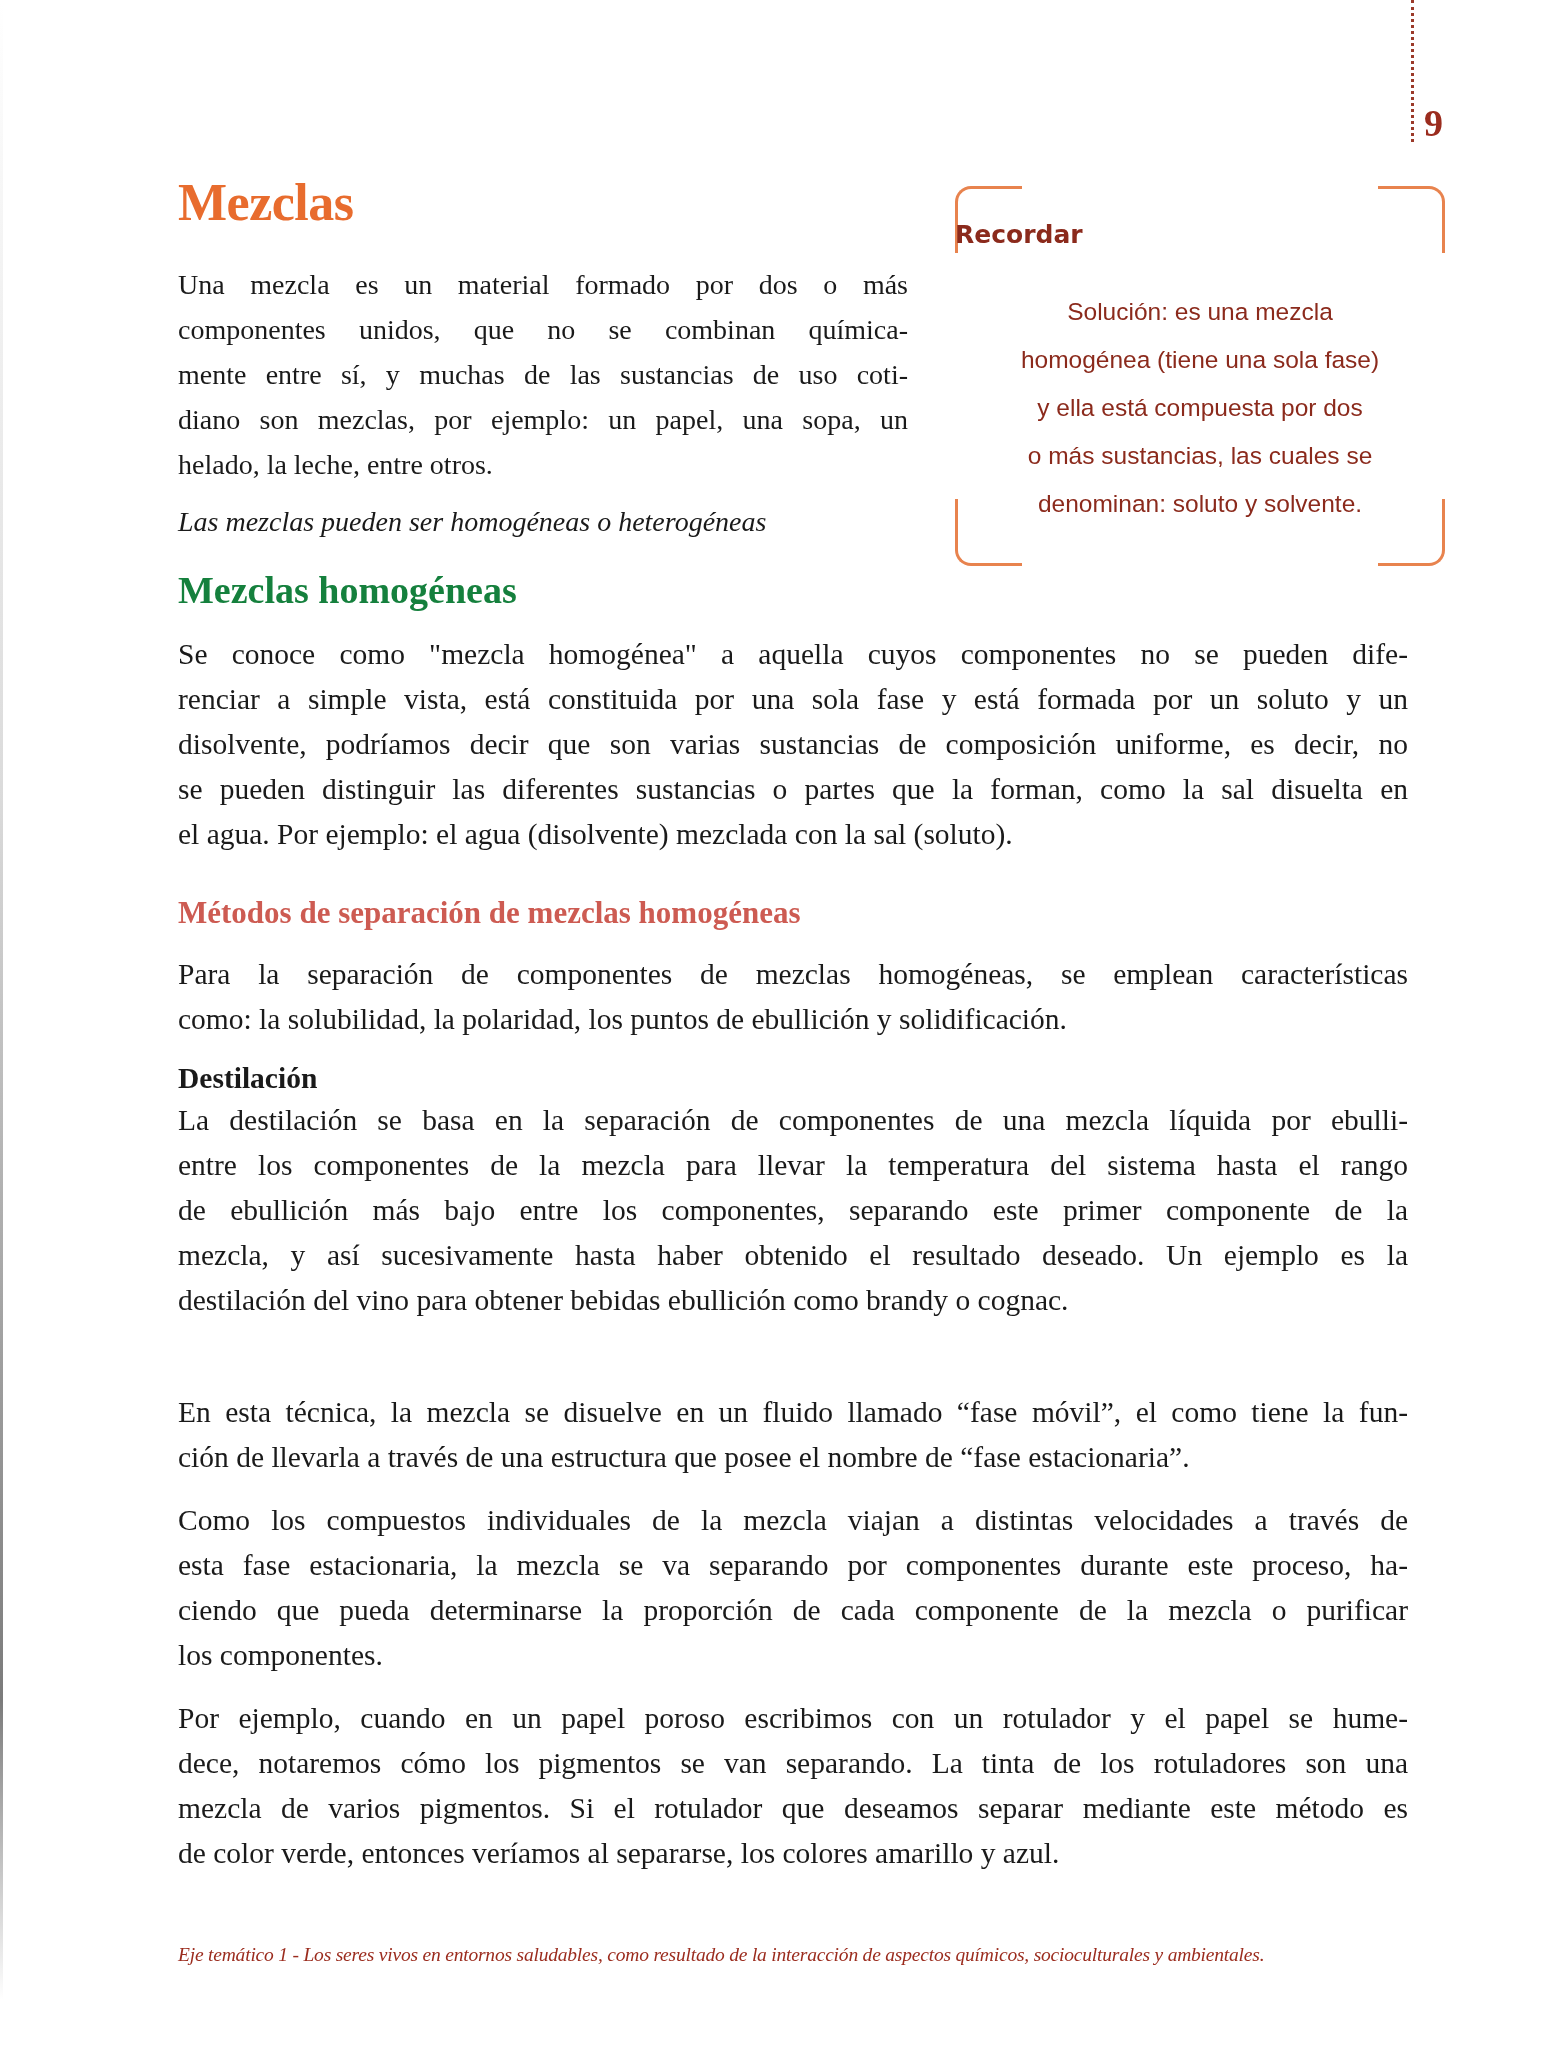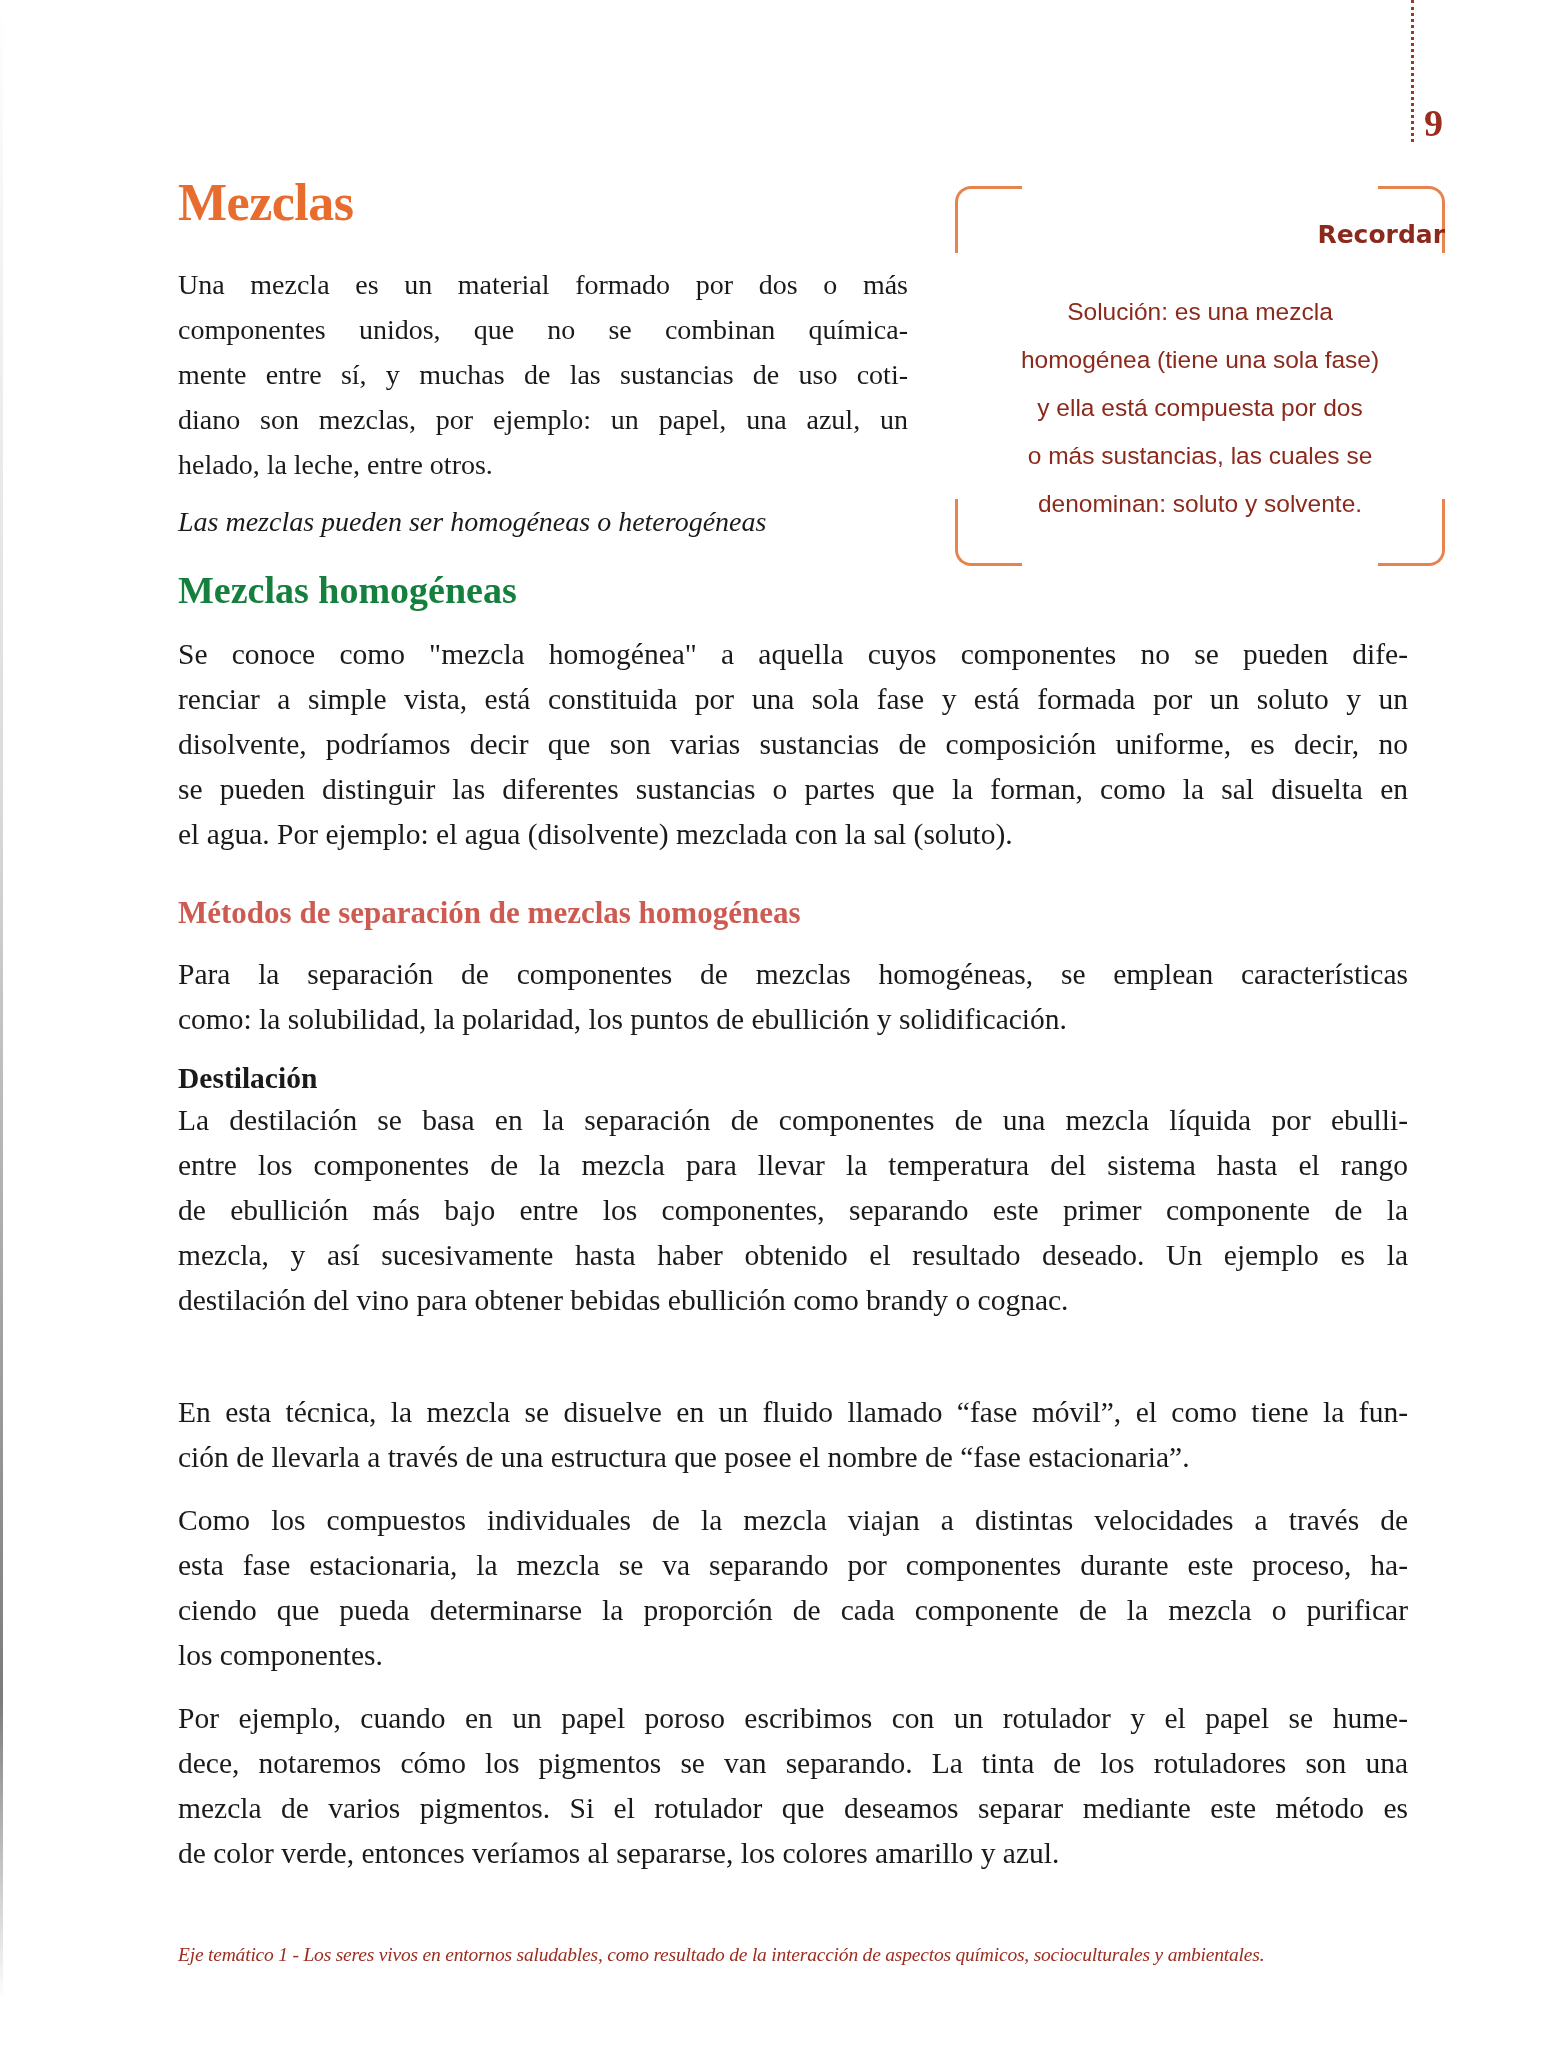--- a/index.html
+++ b/index.html
@@ -84,21 +84,21 @@
       border-width: 0;
     }
     .corner.tl { left: 0; top: 0; border-top-width: 3px; border-left-width: 3px; border-top-left-radius: 16px; }
     .corner.tr { right: 0; top: 0; border-top-width: 3px; border-right-width: 3px; border-top-right-radius: 16px; }
     .corner.bl { left: 0; bottom: 0; border-bottom-width: 3px; border-left-width: 3px; border-bottom-left-radius: 16px; }
     .corner.br { right: 0; bottom: 0; border-bottom-width: 3px; border-right-width: 3px; border-bottom-right-radius: 16px; }
     .recordar-title {
       position: absolute;
       left: 0; right: 0;
       top: 34px;
-      text-align: right;
+      text-align: left;
       font-family: "DejaVu Sans", "Liberation Sans", sans-serif;
       font-weight: bold;
       font-size: 25px;
       color: #8b2a1c;
     }
     .recordar-body {
       position: absolute;
       left: 20px; right: 20px;
       top: 102px;
       text-align: center;
@@ -170,21 +170,21 @@
 <div class="page-rule"></div>
 <div class="page-number">9</div>
 
 <h1 class="h1">Mezclas</h1>
 
 <div class="intro">
   <p>
     <span class="jl" style="display: block; white-space: nowrap; text-align-last: justify;">Una mezcla es un material formado por dos o más</span>
     <span class="jl" style="display: block; white-space: nowrap; text-align-last: justify;">componentes unidos, que no se combinan química-</span>
     <span class="jl" style="display: block; white-space: nowrap; text-align-last: justify;">mente entre sí, y muchas de las sustancias de uso coti-</span>
-    <span class="jl" style="display: block; white-space: nowrap; text-align-last: justify;">diano son mezclas, por ejemplo: un papel, una azul, un</span>
+    <span class="jl" style="display: block; white-space: nowrap; text-align-last: justify;">diano son mezclas, por ejemplo: un papel, una sopa, un</span>
     <span class="jl last" style="display: block; white-space: nowrap; text-align-last: left;">helado, la leche, entre otros.</span>
   </p>
   <p>Las mezclas pueden ser homogéneas o heterogéneas</p>
 </div>
 
 <div class="recordar">
   <div class="corner tl"></div>
   <div class="corner tr"></div>
   <div class="corner bl"></div>
   <div class="corner br"></div>

